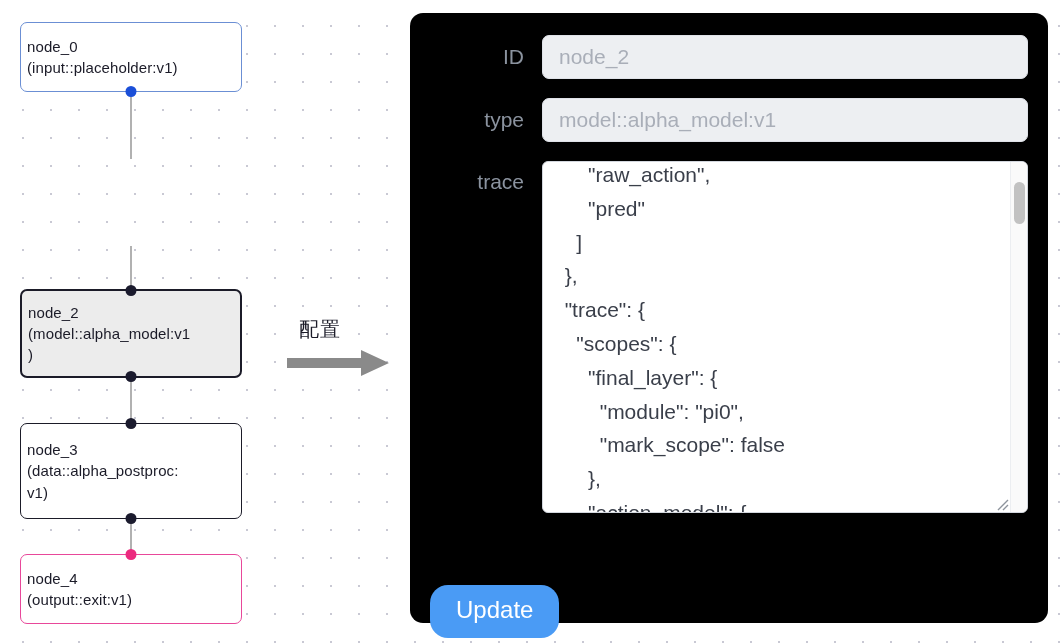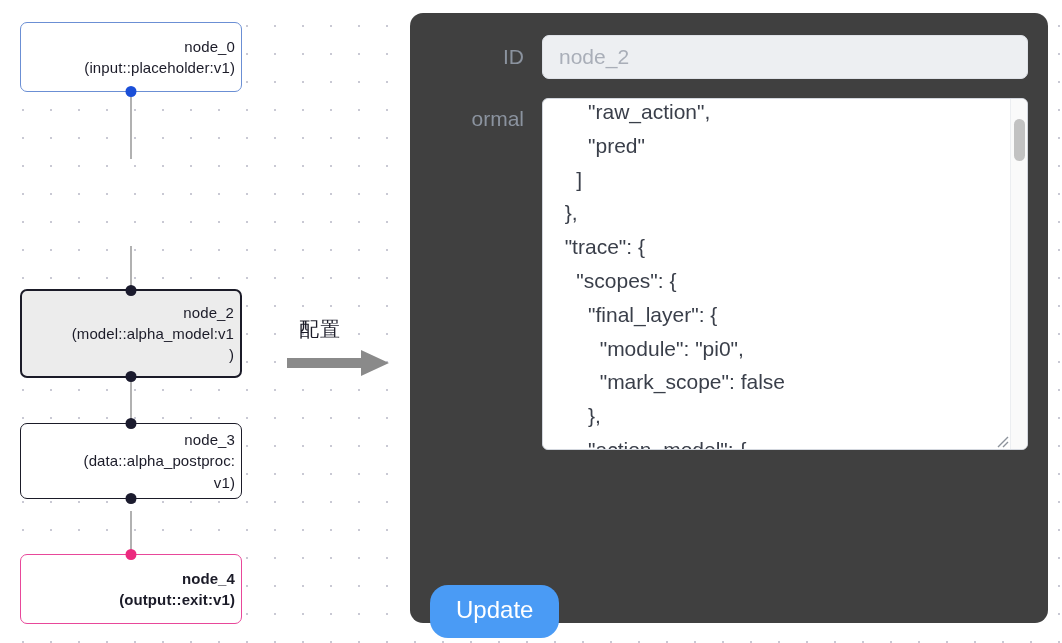--- a/index.html
+++ b/index.html
@@ -22,32 +22,32 @@
     background-position: 9px 12px;
   }
 
   .node {
     position: absolute;
     background: #ffffff;
     border: 1.6px solid #1b1b28;
     border-radius: 7px;
     width: 222px;
     display: flex; align-items: center; justify-content: center;
-    text-align: right;
+    text-align: left;
     color: #1b1b28;
     font-size: 15px;
     line-height: 1.42;
     letter-spacing: .1px;
     padding: 20px 6px;
     box-shadow: 0 0 0 0 rgba(0,0,0,0);
   }
   .node .lbl { display: block; width: 100%; white-space: pre-line; word-break: break-all; }
 
   .node.is-input  { border-color: #6b8fd4; }
-  .node.is-output { border-color: #e8479a; font-weight: bold; }
+  .node.is-output { border-color: #e8479a; }
   .node.is-selected { background: #ececec; border-color: #1b1b28; border-width: 2px; }
 
   
   .handle {
     position: absolute; width: 11px; height: 11px;
     border-radius: 50%;
     background: #1b1b2e;
     left: 50%; transform: translateX(-50%);
   }
   .handle.top { top: -6px; }
@@ -70,21 +70,21 @@
     font-size: 20px; color: #1b1b28;
     font-family: "DejaVu Sans", sans-serif;
     letter-spacing: 1px;
   }
   #arrow-shape { position: absolute; left: 0; top: 32px; }
 
   
   #panel {
     position: absolute; left: 410px; top: 13px;
     width: 638px; height: 610px;
-    background: #404040;
+    background: #000000;
     border-radius: 13px;
     padding: 22px 20px 0 20px;
   }
   .row { display: flex; align-items: flex-start; margin-bottom: 19px; }
   .row-label {
     width: 112px; flex: 0 0 112px;
     text-align: right; padding-right: 18px;
     color: #8b939f;
     font-size: 21px;
     line-height: 44px;
@@ -169,21 +169,21 @@
 
 
     <div class="node is-selected" style="left:20px; top:289px; height:89px;">
       <span class="lbl">node_2
 (model::alpha_model:v1
 )</span>
       <span class="handle top"></span>
       <span class="handle bottom"></span>
     </div>
 
-    <div class="node" style="left:20px; top:423px; height:76px;">
+    <div class="node" style="left:20px; top:423px; height:96px;">
       <span class="lbl">node_3
 (data::alpha_postproc:
 v1)</span>
       <span class="handle top"></span>
       <span class="handle bottom"></span>
     </div>
 
     <div class="node is-output" style="left:20px; top:554px; height:70px;">
       <span class="lbl">node_4
 (output::exit:v1)</span>
@@ -198,23 +198,27 @@
     </svg>
   </div>
 
   <div id="panel">
 
     <div class="row">
       <div class="row-label">ID</div>
       <div class="field" placeholder="node_2">node_2</div>
     </div>
 
-
     <div class="row">
-      <div class="row-label tall">ormal</div>
+      <div class="row-label">type</div>
+      <div class="field" placeholder="model::alpha_model:v1">model::alpha_model:v1</div>
+    </div>
+
+    <div class="row">
+      <div class="row-label tall">trace</div>
       <div id="config-box">
         <div id="config-text">      "raw_action",
       "pred"
     ]
   },
   "trace": {
     "scopes": {
       "final_layer": {
         "module": "pi0",
         "mark_scope": false

